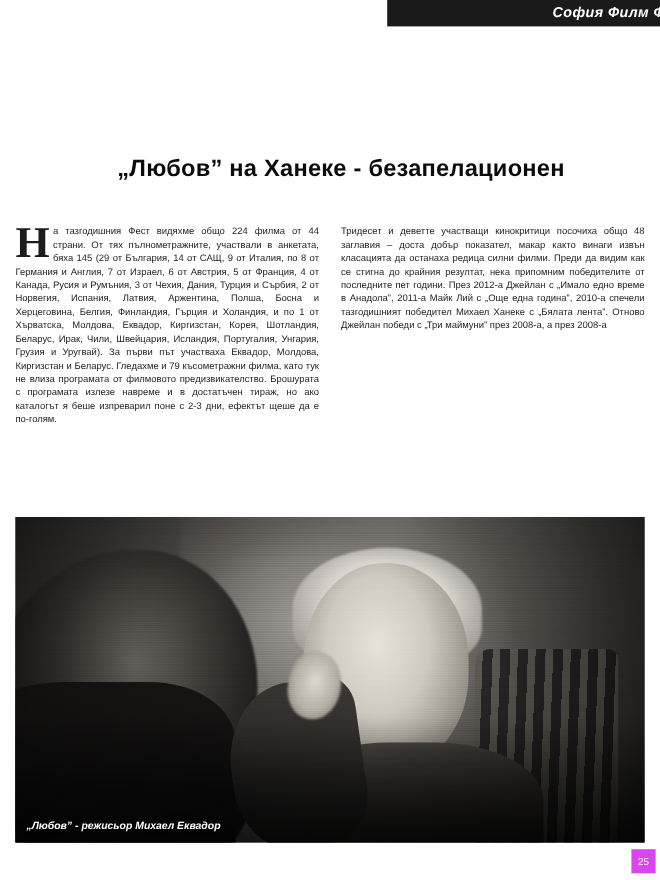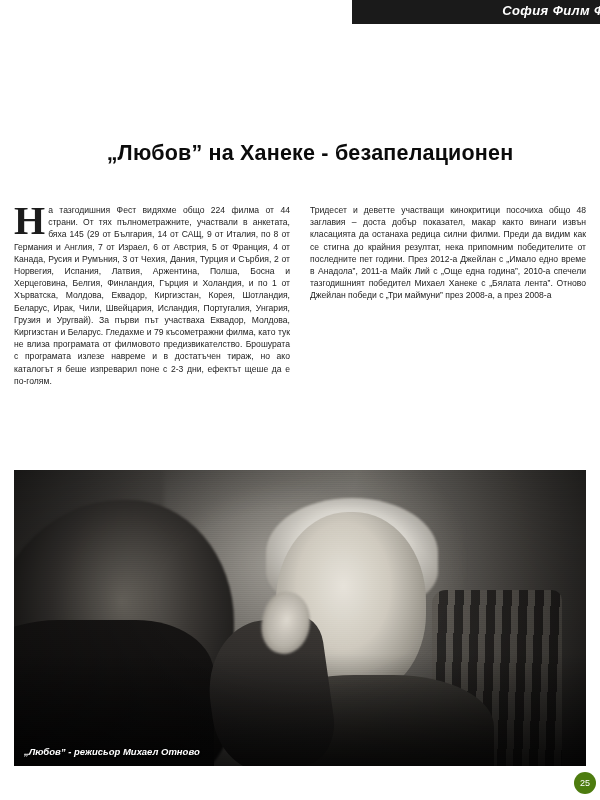--- a/index.html
+++ b/index.html
@@ -224,27 +224,26 @@
     white-space: nowrap;
   }
 
   
   .page-number-box {
     position: absolute;
     right: 4px;
     bottom: 6px;
     width: 22px;
     height: 22px;
-    background: #4d7c0f;
+    background: #d946ef;
     color: #ffffff;
     font-size: 9px;
     display: flex;
     align-items: center;
     justify-content: center;
-    border-radius: 11px;
   }
 </style>
 </head>
 <body>
 
 <div class="header-band">
   <div class="header-bar">
     <div class="header-bar-title">София Филм Фест</div>
   </div>
 </div>
@@ -274,17 +273,17 @@
       <div class="ph-figure-left"></div>
       <div class="ph-figure-left2"></div>
       <div class="ph-hair"></div>
       <div class="ph-head"></div>
       <div class="ph-body"></div>
       <div class="ph-arm"></div>
       <div class="ph-hand"></div>
       <div class="ph-vignette"></div>
       <div class="ph-grain"></div>
     </div>
-    <div class="photo-caption">„Любов” - режисьор Михаел Отново</div>
+    <div class="photo-caption">„Любов” - режисьор Михаел Еквадор</div>
   </div>
 
   <div class="page-number-box">25</div>
 </div>
 
 </body></html>

